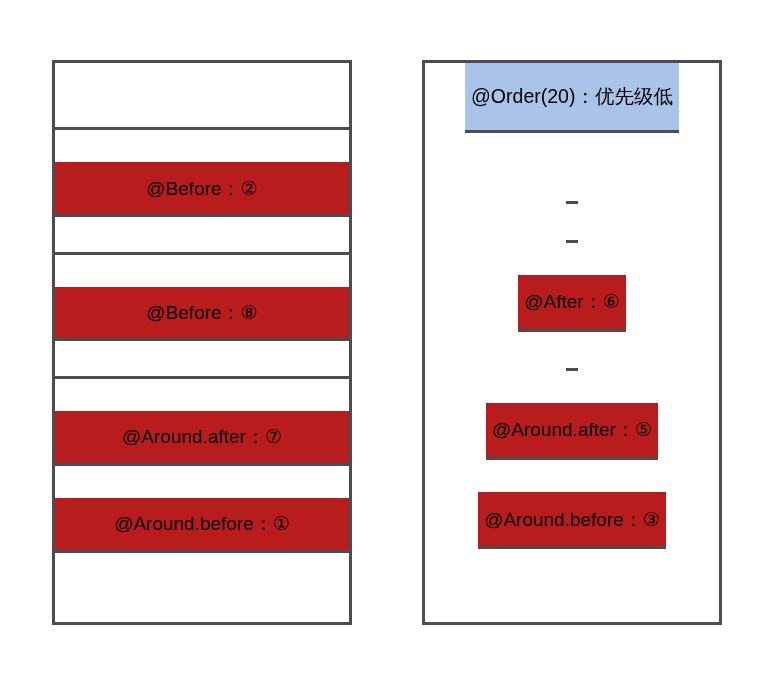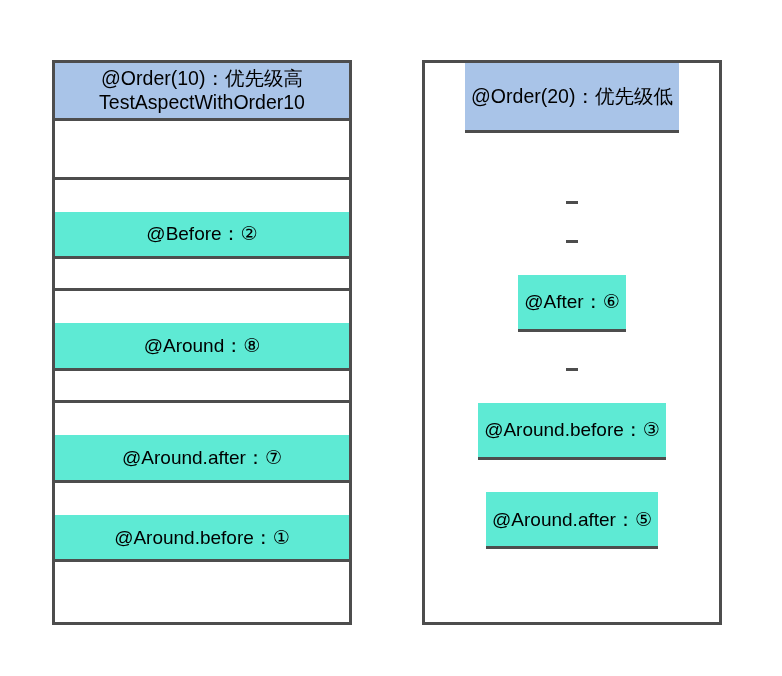--- a/index.html
+++ b/index.html
@@ -59,54 +59,50 @@
   }
   .row-gap {
     background: #ffffff;
     height: 80px;
   }
   .row-gap-small {
     background: #ffffff;
     height: 44px;
   }
   .row-advice {
-    background: #5eead4;
+    background: #b91c1c;
     height: 65px;
     margin-top: 32px;
   }
   .row-tail {
     background: #ffffff;
     height: 83px;
   }
   .advice-label {
     white-space: nowrap;
   }
 </style>
 </head>
 <body>
 
 <div id="canvas">
 
   <div class="aspect-box" id="box-order10">
 
-    <div class="row row-header">
-      <span class="hdr-line">@Order(10)：优先级高</span>
-      <span class="hdr-line">TestAspectWithOrder10</span>
-    </div>
 
     <div class="row row-gap"></div>
 
     <div class="row row-advice">
       <span class="advice-label">@Before：②</span>
     </div>
 
     <div class="row row-gap-small"></div>
 
     <div class="row row-advice">
-      <span class="advice-label">@Around：⑧</span>
+      <span class="advice-label">@Before：⑧</span>
     </div>
 
     <div class="row row-gap-small"></div>
 
     <div class="row row-advice">
       <span class="advice-label">@Around.after：⑦</span>
     </div>
 
     <div class="row row-advice">
       <span class="advice-label">@Around.before：①</span>
@@ -126,23 +122,23 @@
 
     <div class="row row-gap-small"></div>
 
     <div class="row row-advice">
       <span class="advice-label">@After：⑥</span>
     </div>
 
     <div class="row row-gap-small"></div>
 
     <div class="row row-advice">
-      <span class="advice-label">@Around.before：③</span>
+      <span class="advice-label">@Around.after：⑤</span>
     </div>
 
     <div class="row row-advice">
-      <span class="advice-label">@Around.after：⑤</span>
+      <span class="advice-label">@Around.before：③</span>
     </div>
 
     <div class="row row-tail"></div>
   </div>
 
 </div>
 
 </body></html>

